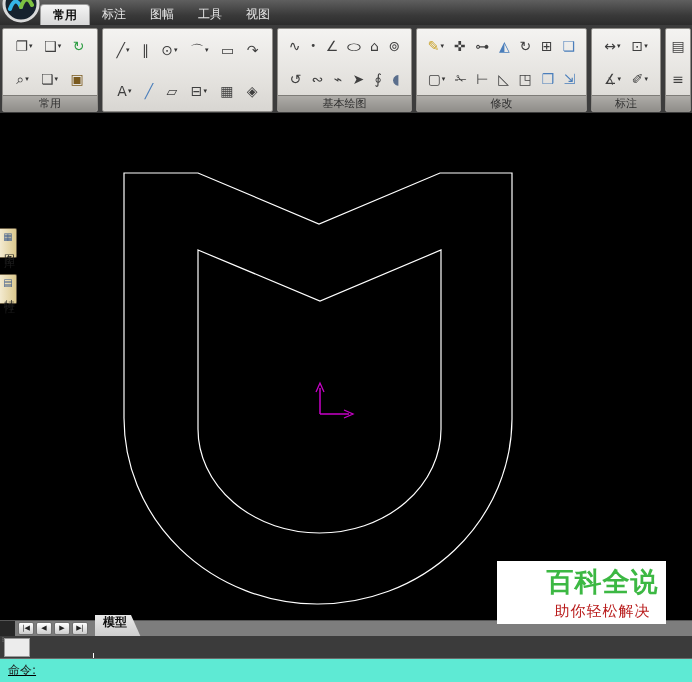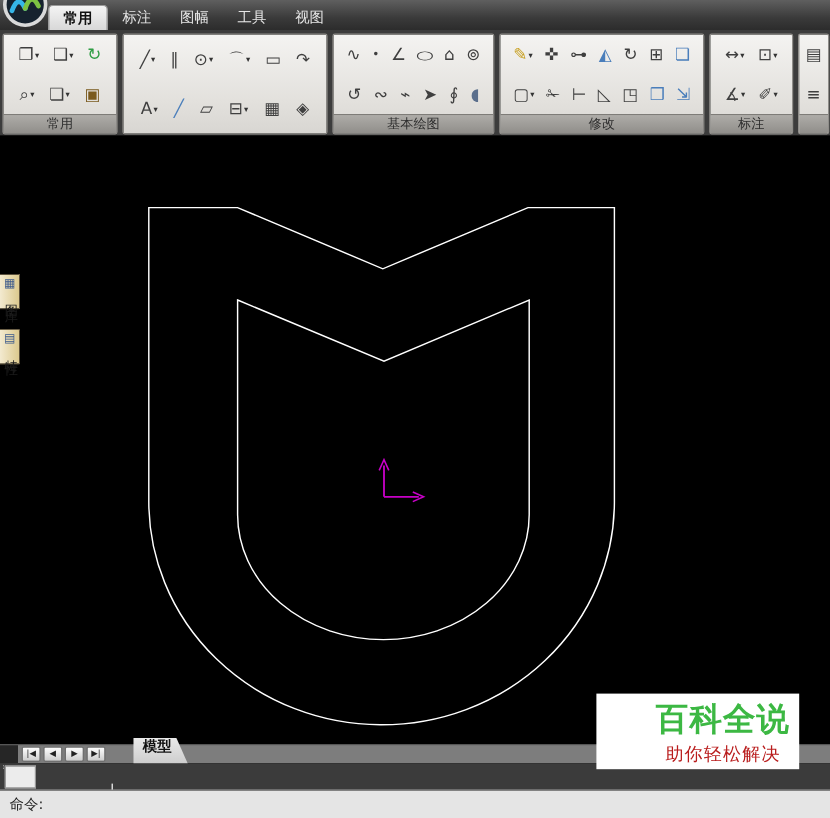--- a/index.html
+++ b/index.html
@@ -43,34 +43,34 @@
     padding:2px 0 6px 0;cursor:default;}
   .side-tab .st-icon{font-size:10px;color:#3c5a8c;line-height:12px;}
   .side-tab .st-label{writing-mode:vertical-rl;font-size:11px;color:#1c1c1c;letter-spacing:3px;margin-top:2px;}
 
   
   .navbar{position:absolute;left:0;top:620px;width:692px;height:16px;background:#7d7d7d;
     display:flex;align-items:center;border-top:1px solid #555;}
   .nav-left-block{width:15px;height:16px;background:#262626;}
   .nav-btn{width:16px;height:13px;margin:0 1px;background:linear-gradient(#fefefe,#cdcdcd);
     border:1px solid #6f6f6f;border-radius:2px;font-size:7px;line-height:11px;text-align:center;color:#222;cursor:default;}
-  .model-tab{margin-left:22px;height:27px;padding:0 16px 0 8px;background:linear-gradient(#e9e9e9,#c6c6c6);
+  .model-tab{margin-left:6px;height:27px;padding:0 16px 0 8px;background:linear-gradient(#e9e9e9,#c6c6c6);
     clip-path:polygon(0 0,calc(100% - 12px) 0,100% 100%,0 100%);
     font-size:12px;font-weight:bold;color:#111;line-height:15px;cursor:default;}
   .darkstrip{position:absolute;left:0;top:636px;width:692px;height:22px;background:#3b3b3b;}
   .grip-panel{position:absolute;left:4px;top:638px;width:26px;height:19px;background:#ececec;border:1px solid #999;}
   .grip-dots{position:absolute;left:0px;top:637px;width:4px;height:22px;color:#cfcfcf;font-size:6px;
     line-height:4px;overflow:hidden;text-align:center;cursor:default;}
   .text-caret{position:absolute;left:93px;top:653px;width:1px;height:6px;background:#fff;}
-  .commandbar{position:absolute;left:0;top:658px;width:692px;height:24px;background:#e5e5e5;
-    border-top:1px solid #6a6a6a;display:flex;align-items:center;padding-left:8px;}
+  .commandbar{position:absolute;left:0;top:658px;width:692px;height:24px;background:#5eead4;
+    border-top:1px solid #6a6a6a;display:flex;align-items:center;padding-left:8px;text-decoration:underline;}
   .cmd-text{font-size:12px;color:#1e1e1e;}
 
   
-  .watermark{position:absolute;left:497px;top:578px;width:169px;height:63px;background:#fff;
+  .watermark{position:absolute;left:497px;top:561px;width:169px;height:63px;background:#fff;
     z-index:20;display:flex;flex-direction:column;align-items:center;justify-content:center;padding-left:42px;}
   .wm-title{font-size:27px;font-weight:bold;letter-spacing:1px;}
   .wm-sub{font-size:15px;color:#b91c1c;margin-top:2px;letter-spacing:1px;}
 </style>
 </head>
 <body>
 
 <div id="app">
 
   <div class="titlebar">

